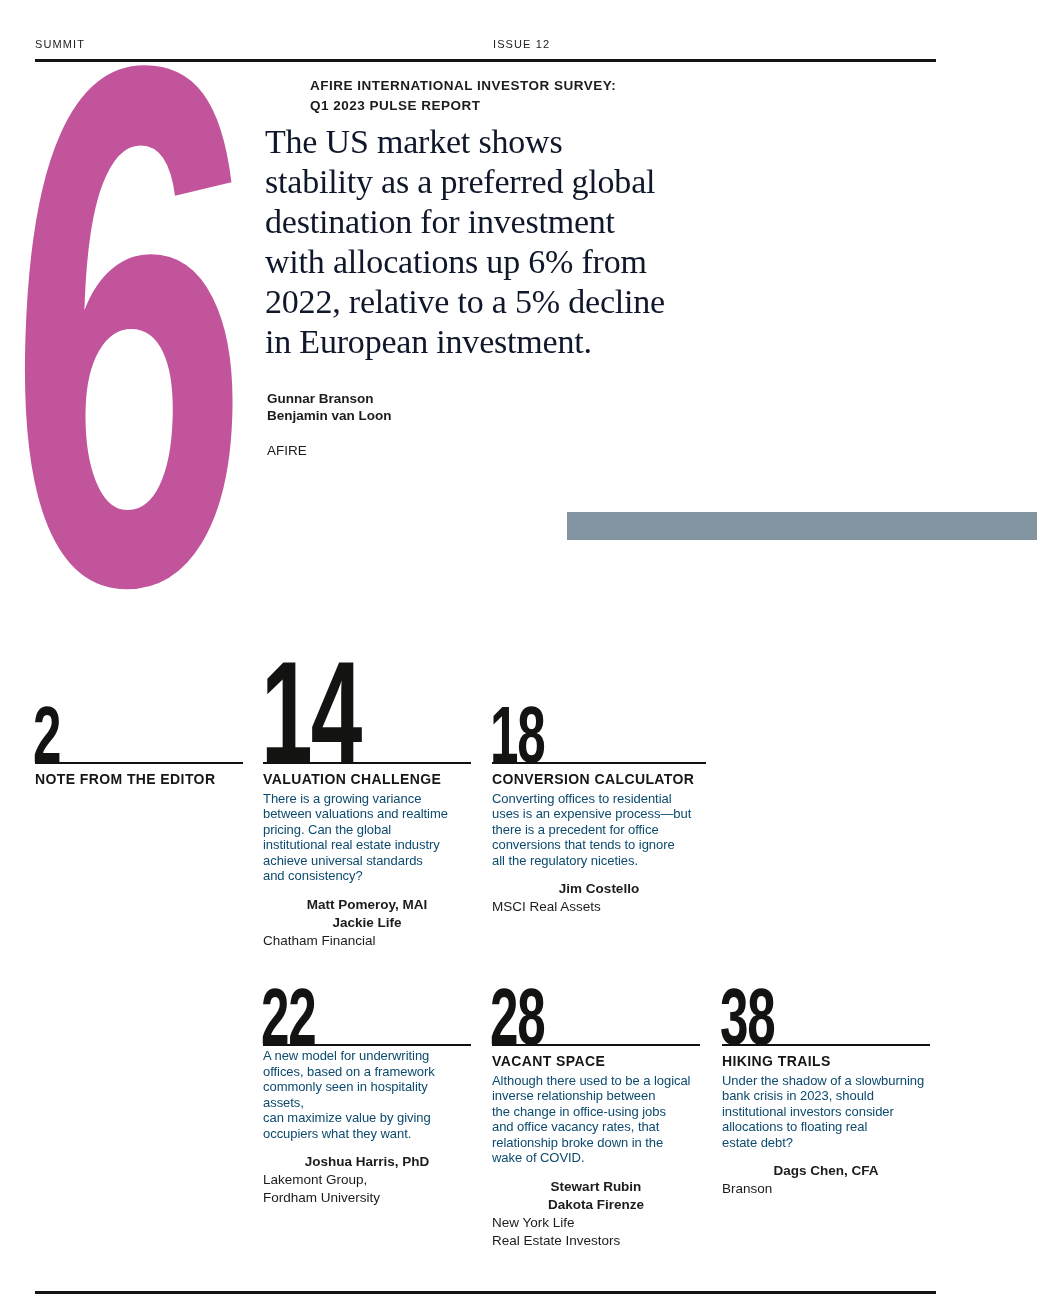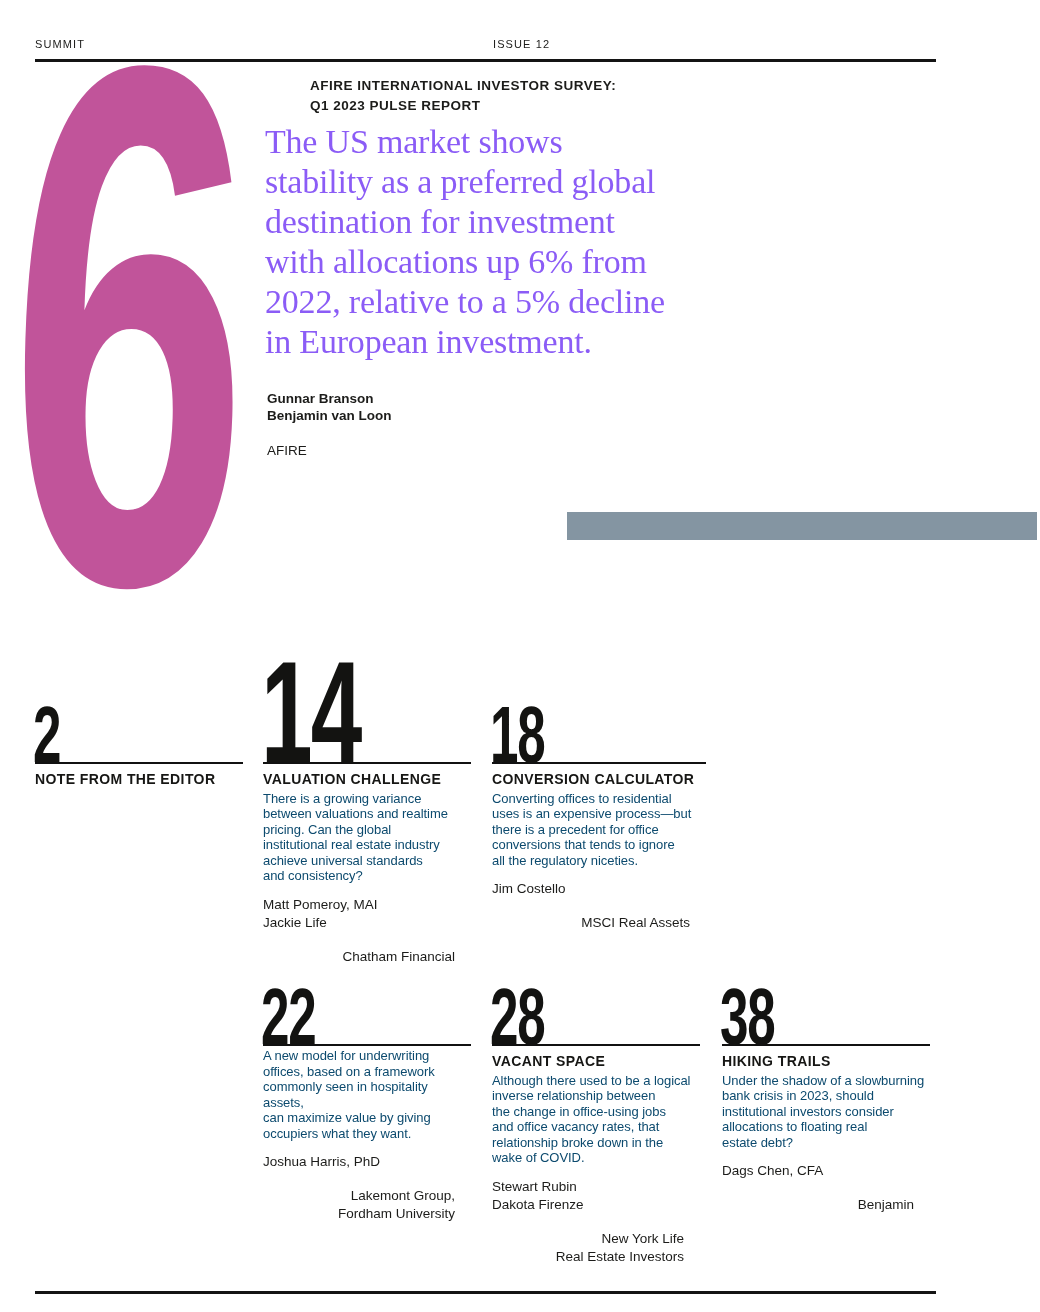--- a/index.html
+++ b/index.html
@@ -15,21 +15,21 @@
 
   
   .big-six{position:absolute;left:2px;top:-44px;font-size:740px;line-height:1;font-weight:bold;
            transform:scaleX(0.585) skewX(-3deg);transform-origin:0 629px;letter-spacing:0;}
 
   
   .kicker{position:absolute;left:267px;top:76px;font-size:13.5px;font-weight:bold;
           letter-spacing:0.5px;line-height:20px;white-space:pre-line;margin-left:43px;}
   .headline{position:absolute;left:265px;top:122px;width:480px;
             font-family:"Liberation Serif",serif;font-weight:normal;
-            font-size:34px;line-height:40px;letter-spacing:-0.2px;color:#8b5cf6;white-space:pre-line;}
+            font-size:34px;line-height:40px;letter-spacing:-0.2px;color:#0f172a;white-space:pre-line;}
   .byline{position:absolute;left:267px;top:372px;font-size:13.5px;line-height:17.5px;white-space:pre-line;}
   .byline .names{font-weight:bold;display:block;}
   .byline .org{font-weight:normal;display:block;}
 
   .slate-bar{position:absolute;left:567px;top:512px;width:473px;height:28px;}
 
   
   .toc-entry{position:absolute;width:208px;}
   .e0{left:35px; top:700px;}
   .e1{left:263px;top:654px;}
@@ -41,22 +41,22 @@
   .numbox{position:relative;height:62px;border-bottom:2.5px solid #111;}
   .numbox.tall{height:108px;}
   .num{position:absolute;left:-2px;bottom:-13px;font-size:80px;line-height:1;font-weight:bold;
        letter-spacing:-2px;transform:scaleX(0.64);transform-origin:0 100%;color:#131311;}
   .tall .num{font-size:145px;bottom:-23px;letter-spacing:-3px;}
 
   .toc-title{margin:7px 0 0 0;font-size:14px;font-weight:bold;letter-spacing:0.4px;
              line-height:17.5px;white-space:pre-line;color:#161614;}
   .toc-desc{margin:2px 0 0 0;font-family:Liberation Sans, sans-serif;font-size:13px;
             line-height:15.5px;letter-spacing:-0.05px;white-space:pre-line;color:#0c4a6e;}
-  .toc-authors{margin:12px 0 0 0;font-size:13.5px;font-weight:normal;line-height:18px;white-space:pre-line;}
-  .toc-affils{margin:16px;font-size:13.5px;font-weight:normal;line-height:18px;white-space:pre-line;text-align:right;}
+  .toc-authors{margin:12px 0 0 0;font-size:13.5px;font-weight:bold;line-height:18px;white-space:pre-line;text-align:center;}
+  .toc-affils{margin:0;font-size:13.5px;font-weight:normal;line-height:18px;white-space:pre-line;}
 </style>
 </head>
 <body>
 
 <div class="page">
 
   <span class="masthead mh-left">SUMMIT</span>
   <span class="masthead mh-right">ISSUE 12</span>
   <div class="top-rule"></div>
 
@@ -152,17 +152,17 @@
     <div class="numbox">
       <span class="num">38</span>
     </div>
     <h3 class="toc-title">HIKING TRAILS</h3>
     <p class="toc-desc">Under the shadow of a slowburning
 bank crisis in 2023, should
 institutional investors consider
 allocations to floating real
 estate debt?</p>
     <p class="toc-authors">Dags Chen, CFA</p>
-    <p class="toc-affils">Benjamin</p>
+    <p class="toc-affils">Branson</p>
   </section>
 
   <div class="bottom-rule"></div>
 </div>
 
 </body></html>

